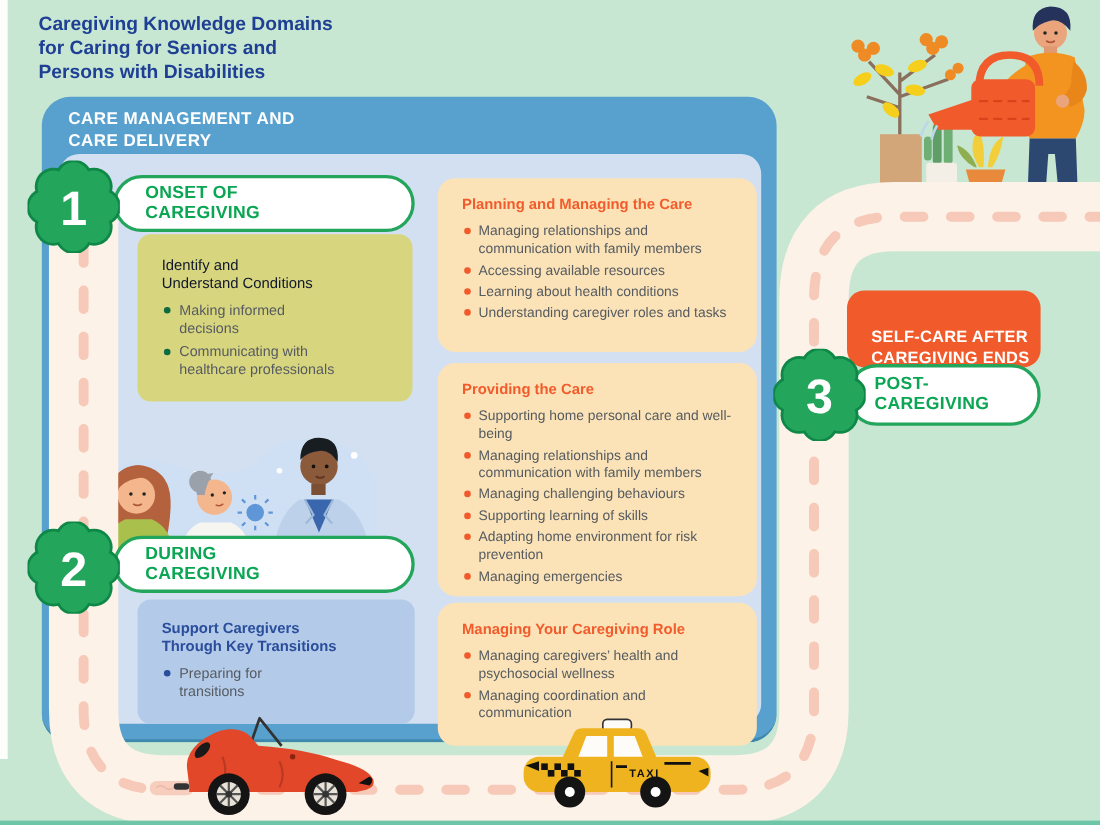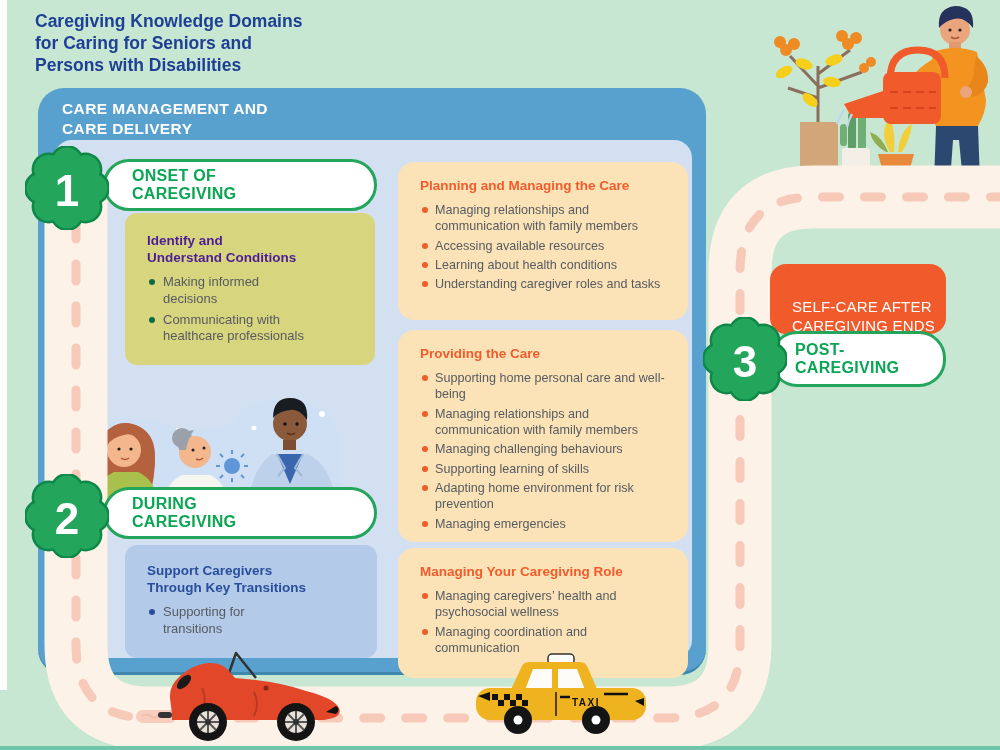--- a/index.html
+++ b/index.html
@@ -41,26 +41,26 @@
   #during-box{left:125px;top:545px;width:252px;height:113px;background:#b3cbe9;border-radius:12px;
               padding:18px 0 0 22px;box-sizing:border-box;z-index:6;}
 
   .care-box{left:398px;width:290px;background:#fbe3b7;border-radius:16px;
             padding:16px 10px 0 22px;box-sizing:border-box;z-index:6;}
   #planning-box{top:162px;height:158px;}
   #providing-box{top:330px;height:212px;}
   #role-box{top:548px;height:130px;}
 
   #selfcare-box{left:770px;top:264px;width:176px;height:70px;background:#f15b2c;border-radius:16px;
-                color:#ffffff;font-weight:normal;font-size:15px;line-height:1.3;letter-spacing:.2px;
+                color:#ffffff;font-weight:bold;font-size:15px;line-height:1.3;letter-spacing:.2px;
                 padding:13px 0 0 22px;box-sizing:border-box;z-index:6;}
   #post-box{left:770px;top:390px;width:176px;height:202px;background:#f9dcca;border-radius:16px;
             padding:18px 14px 0 20px;box-sizing:border-box;z-index:6;}
 
-  .box-heading-green{color:#4c1d95;font-size:13.5px;font-weight:bold;line-height:1.25;margin:0 0 7px 0;}
+  .box-heading-green{color:#0f172a;font-size:13.5px;font-weight:normal;line-height:1.25;margin:0 0 7px 0;}
   .box-heading-blue{color:#2a4d9c;font-size:13.5px;font-weight:bold;line-height:1.25;margin:0 0 7px 0;}
   .box-heading-orange{color:#f25b2b;font-size:13.5px;font-weight:bold;line-height:1.25;margin:0 0 7px 0;}
 
   .bullets{list-style:none;margin:0;padding:0;font-size:13px;color:#565b61;line-height:1.3;}
   .bullets li{position:relative;padding-left:16px;margin-bottom:4px;}
   .bullets li::before{content:"";position:absolute;left:2px;top:5px;width:6px;height:6px;border-radius:50%;background:#f15b2c;}
   .dot-green li::before{background:#0c6b41;}
   .dot-blue li::before{background:#2a4d9c;}
   #onset-box .bullets{width:158px;}
   #during-box .bullets{width:122px;}
@@ -253,21 +253,21 @@
   <div class="abs stage-pill pre" id="pill-2">
     <span class="pre">DURING
 CAREGIVING</span>
   </div>
 
   <div class="abs" id="during-box">
     <div class="box-heading-blue pre">Support Caregivers
 Through Key Transitions</div>
     <ul class="bullets dot-blue">
 
-    <li>Supporting for transitions</li>
+    <li>Preparing for transitions</li>
       </ul>
   </div>
 
   <div class="abs care-box" id="planning-box">
     <div class="box-heading-orange">Planning and Managing the Care</div>
     <ul class="bullets">
 
     <li>Managing relationships and communication with family members</li>
         <li>Accessing available resources</li>
         <li>Learning about health conditions</li>

